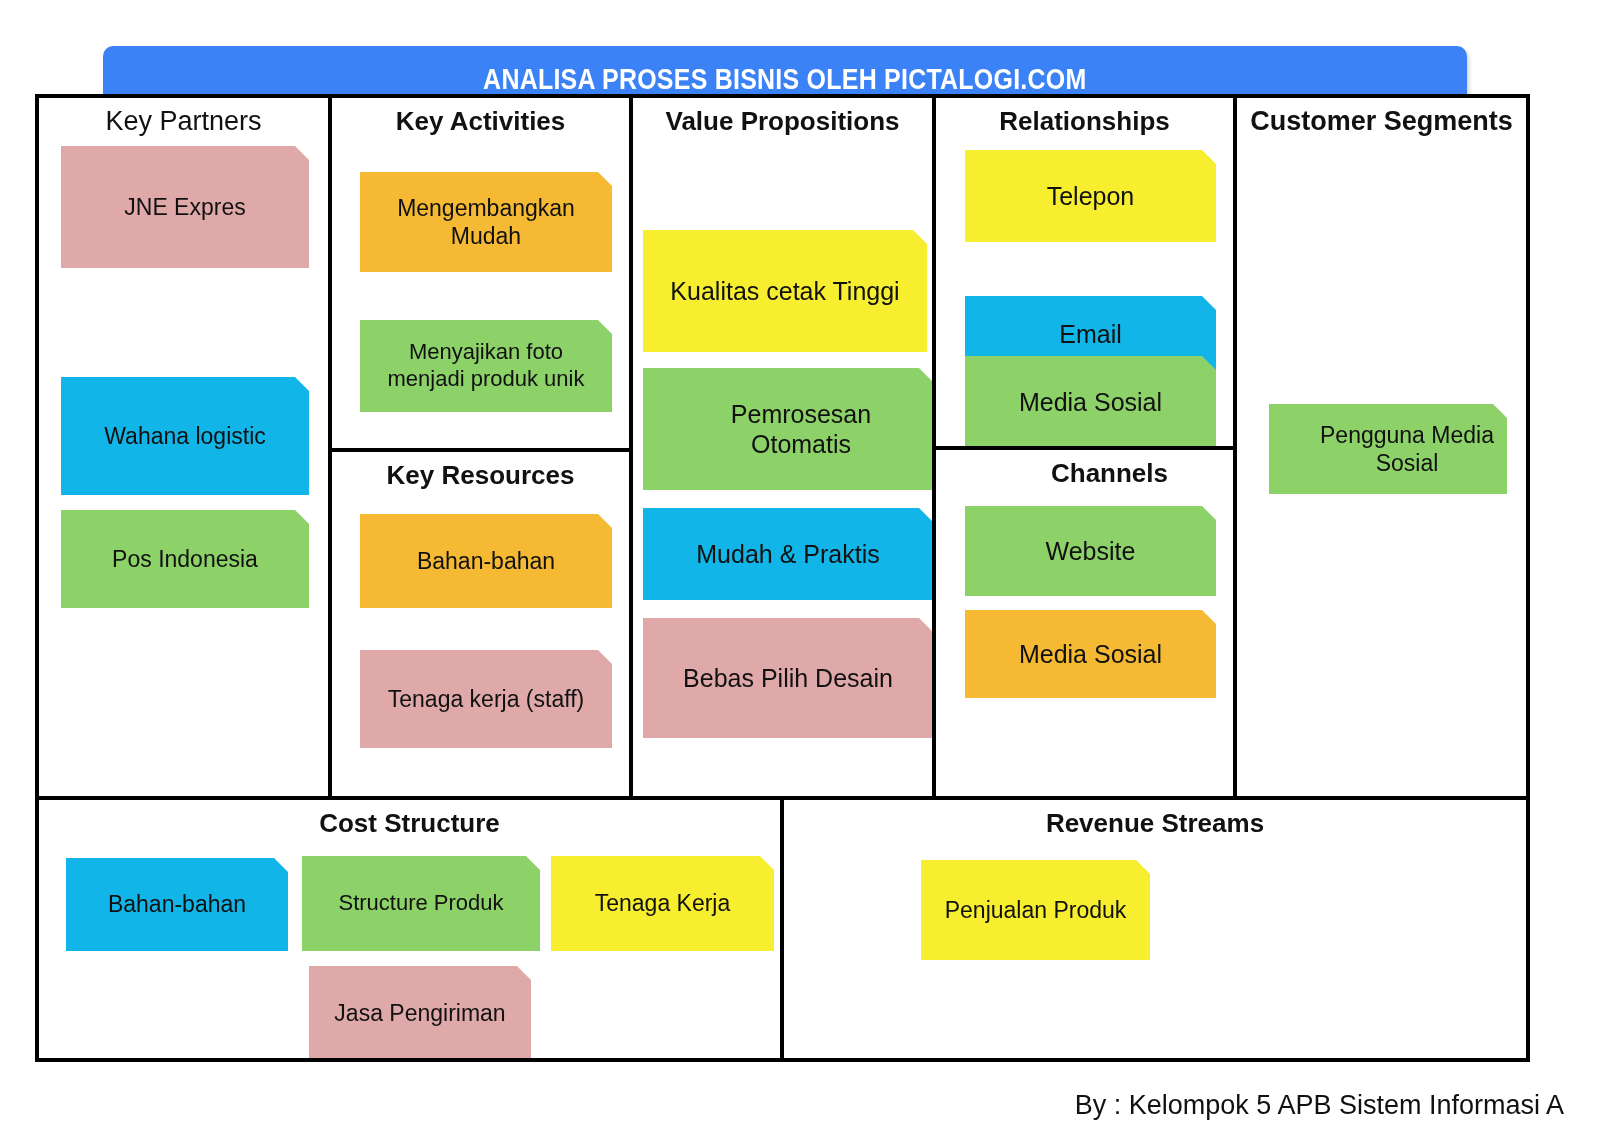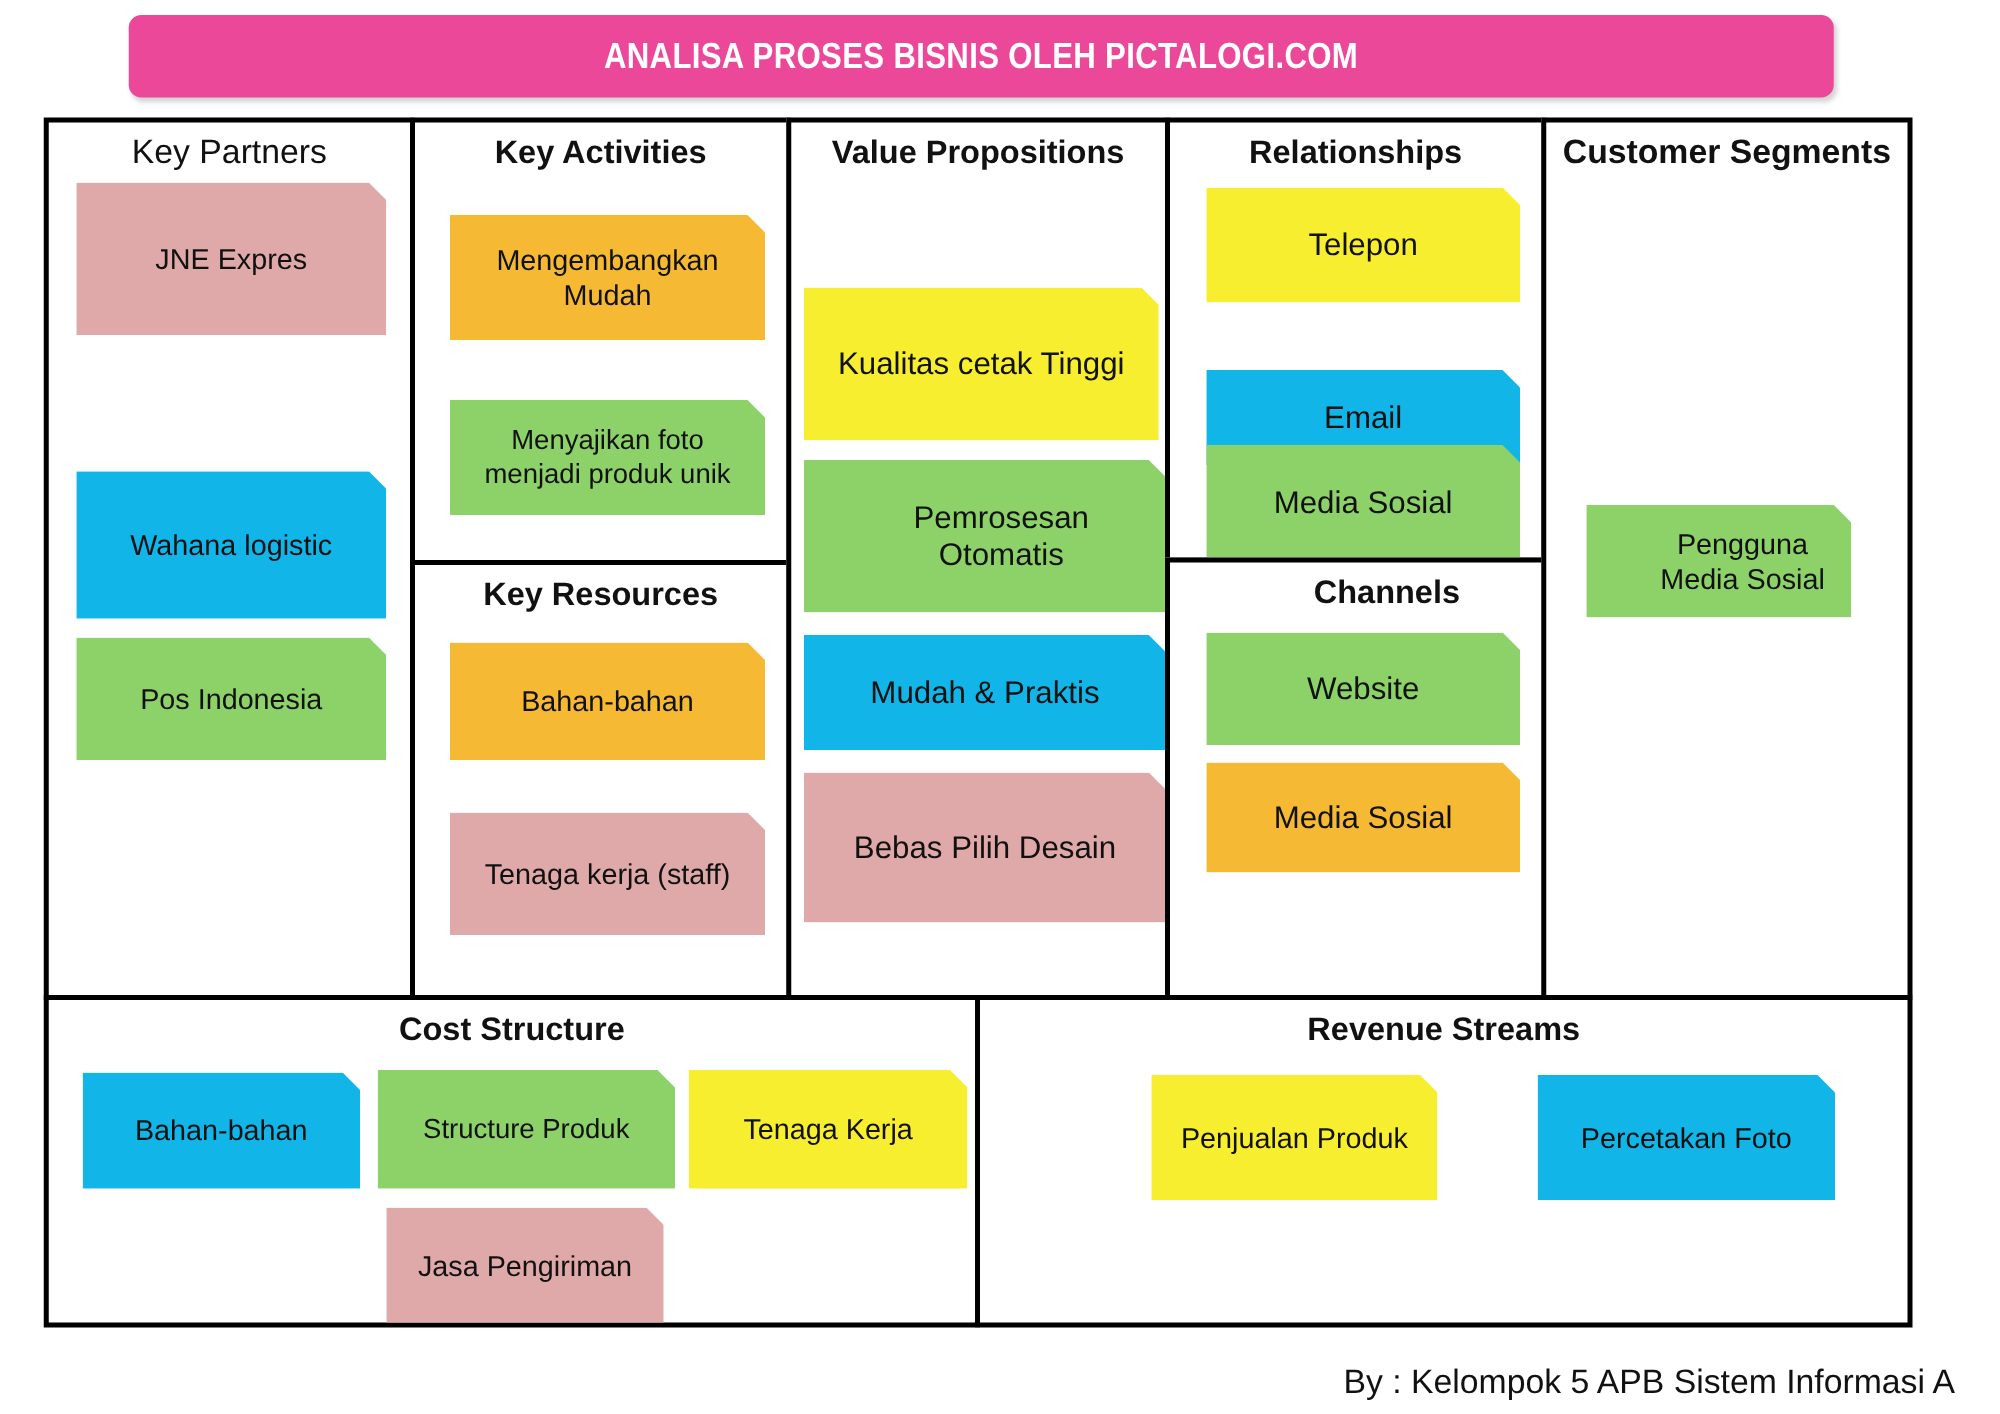--- a/index.html
+++ b/index.html
@@ -102,21 +102,21 @@
     right: 36px;
     bottom: 10px;
     font-size: 27px;
     color: #111111;
     white-space: nowrap;
   }
 </style>
 </head>
 <body style="background: rgb(255, 255, 255);">
 
-<div class="banner" style="background: #ec4899;">
+<div class="banner" style="background: #3b82f6; margin-top: 34px;">
   <div class="banner-text" style="color: rgb(255, 255, 255);">ANALISA PROSES BISNIS OLEH PICTALOGI.COM</div>
 </div>
 
 <div class="canvas">
 
   <div class="cell" id="cell-key-partners" style="border-color: rgb(0, 0, 0);">
     <div class="cell-title regular">Key Partners</div>
     <div class="note" style="left: 22px; top: 48px; width: 248px; height: 122px; background-color: rgb(223, 169, 169);">
       <span>JNE Expres</span>
     </div>
@@ -182,21 +182,21 @@
     <div class="note" style="left: 29px; top: 56px; width: 251px; height: 90px; font-size: 25px; background-color: rgb(141, 209, 105);">
       <span>Website</span>
     </div>
     <div class="note" style="left: 29px; top: 160px; width: 251px; height: 88px; font-size: 25px; background-color: rgb(245, 185, 51);">
       <span>Media Sosial</span>
     </div>
   </div>
 
   <div class="cell" id="cell-customer-seg" style="border-color: rgb(0, 0, 0);">
     <div class="cell-title wide">Customer Segments</div>
-    <div class="note" style="left: 32px; top: 306px; width: 212px; height: 90px; background-color: rgb(141, 209, 105); padding-left: 48px;">
+    <div class="note" style="left: 32px; top: 306px; width: 238px; height: 90px; background-color: rgb(141, 209, 105); padding-left: 48px;">
       <span>Pengguna Media Sosial</span>
     </div>
   </div>
 
   <div class="cell" id="cell-cost" style="border-color: rgb(0, 0, 0);">
     <div class="cell-title">Cost Structure</div>
     <div class="note" style="left: 27px; top: 58px; width: 222px; height: 93px; background-color: rgb(18, 181, 232);">
       <span>Bahan-bahan</span>
     </div>
     <div class="note" style="left: 263px; top: 56px; width: 238px; height: 95px; font-size: 22px; background-color: rgb(141, 209, 105);">
@@ -208,20 +208,17 @@
     <div class="note" style="left: 270px; top: 166px; width: 222px; height: 95px; background-color: rgb(223, 169, 169);">
       <span>Jasa Pengiriman</span>
     </div>
   </div>
 
   <div class="cell" id="cell-revenue" style="border-color: rgb(0, 0, 0);">
     <div class="cell-title">Revenue Streams</div>
     <div class="note" style="left: 137px; top: 60px; width: 229px; height: 100px; background-color: rgb(246, 238, 46);">
       <span>Penjualan Produk</span>
     </div>
-    <div class="note" style="left: 446px; top: 60px; width: 238px; height: 100px; background-color: rgb(18, 181, 232);">
-      <span>Percetakan Foto</span>
-    </div>
   </div>
 
 </div>
 
 <div class="footer">By : Kelompok 5 APB Sistem Informasi A</div>
 
 </body></html>

